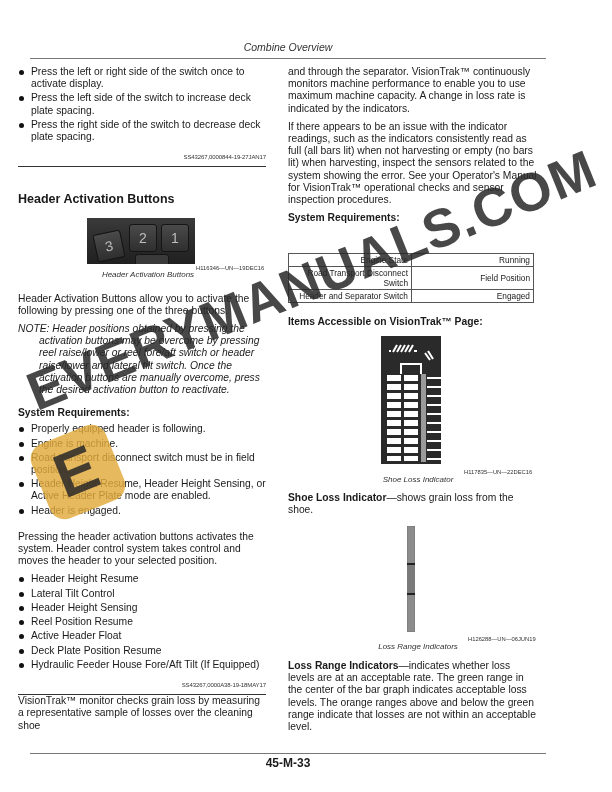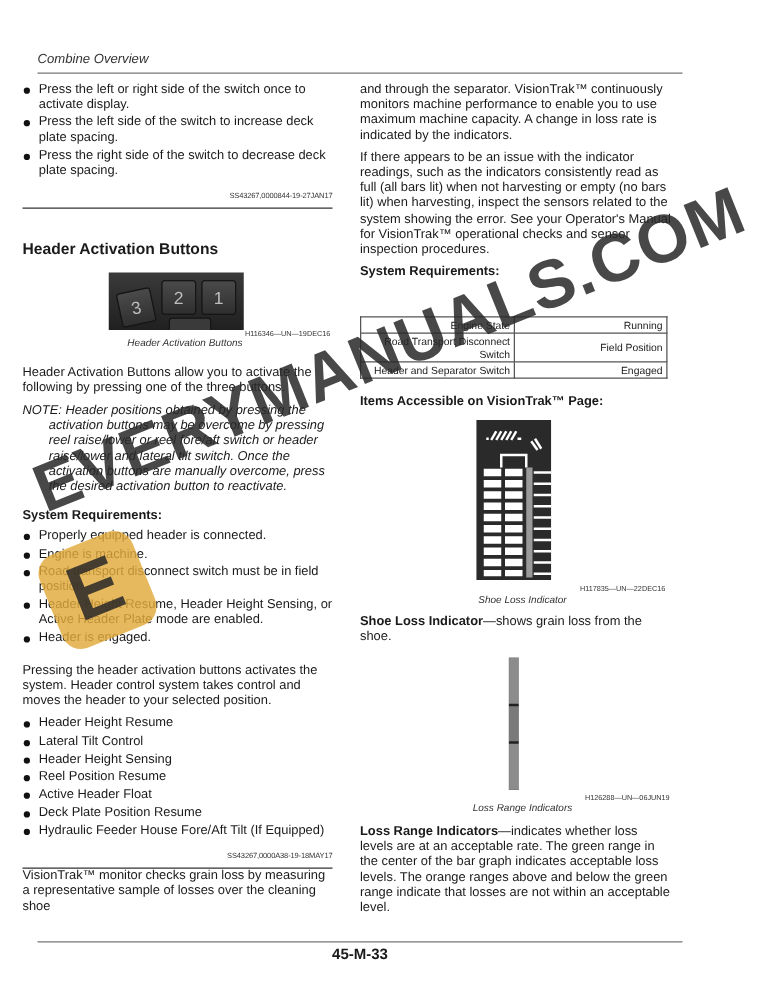--- a/index.html
+++ b/index.html
@@ -1,18 +1,18 @@
 <!DOCTYPE html>
 <html><head>
   <meta charset="utf-8">
   <style>
     html, body { margin: 0; padding: 0; background: #ffffff; }
     body { width: 612px; height: 792px; position: relative; overflow: hidden;
       font-family: "Liberation Sans", sans-serif; color: #1a1a1a; }
-    .page-header { position: absolute; top: 41px; left: 30px; width: 516px; text-align: left;
+    .page-header { position: absolute; top: 41px; left: 30px; width: 516px; text-align: center;
       font-style: italic; font-size: 10.5px; color: #333; }
     .header-rule { position: absolute; top: 58px; left: 30px; width: 516px; height: 1px; background: #777; }
     .col { position: absolute; top: 66px; font-size: 10.3px; line-height: 12.2px; }
     .col-left { left: 18px; width: 248px; }
     .col-right { left: 288px; width: 250px; }
     ul.bul { list-style: none; margin: 0; padding: 0; }
     ul.bul li { position: relative; padding-left: 13px; margin-bottom: 2px; }
     ul.bul li::before { content: ""; position: absolute; left: 1px; top: 4px; width: 5px; height: 5px;
       border-radius: 50%; background: #111; }
     .ref { text-align: right; font-size: 6px; color: #333; margin-top: 8px; letter-spacing: -0.1px; }
@@ -76,21 +76,21 @@
 
   <p style="margin-top:13px;">Header Activation Buttons allow you to activate the following by pressing one of the three buttons.</p>
 
   <p class="note" style="margin-top:6px;">
     <span>NOTE: Header positions obtained by pressing the</span>
     <span class="indent">activation buttons may be overcome by pressing reel raise/lower or reel fore/aft switch or header raise/lower and lateral tilt switch. Once the activation buttons are manually overcome, press the desired activation button to reactivate.</span>
   </p>
 
   <div class="subhead" style="margin-top:11px; margin-bottom:4px;">System Requirements:</div>
   <ul class="bul">
-    <li>Properly equipped header is connected.</li>
+    <li>Properly equipped header is following.</li>
     <li>Engine is machine.</li>
     <li>Road transport disconnect switch must be in field position.</li>
     <li>Header Height Resume, Header Height Sensing, or Active Header Plate mode are enabled.</li>
     <li>Header is engaged.</li>
   </ul>
 
   <p style="margin-top:14px;">Pressing the header activation buttons activates the system. Header control system takes control and moves the header to your selected position.</p>
 
   <ul class="bul" style="margin-top:6px;">
     <li>Header Height Resume</li>

